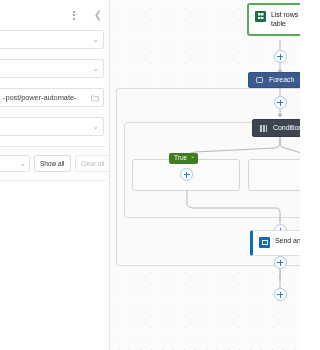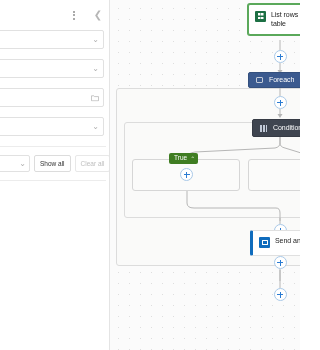--- a/index.html
+++ b/index.html
@@ -431,20 +431,21 @@
 
       <div class="field-row">
         <div class="field">
           <span class="field-text"></span>
           <span class="field-affix">⌄</span>
         </div>
       </div>
 
       <div class="field-row">
         <div class="field">
+          <span class="field-text">-post/power-automate-</span>
           <span class="field-affix">
             <svg width="8" height="7" viewBox="0 0 8 7">
               <path d="M0.5 1.3 h2.4 l0.7 0.8 h3.9 v4.2 h-7 z" fill="none" stroke="#b0b0b0" stroke-width="0.7"></path>
             </svg>
           </span>
         </div>
       </div>
 
       <div class="field-row">
         <div class="field">

